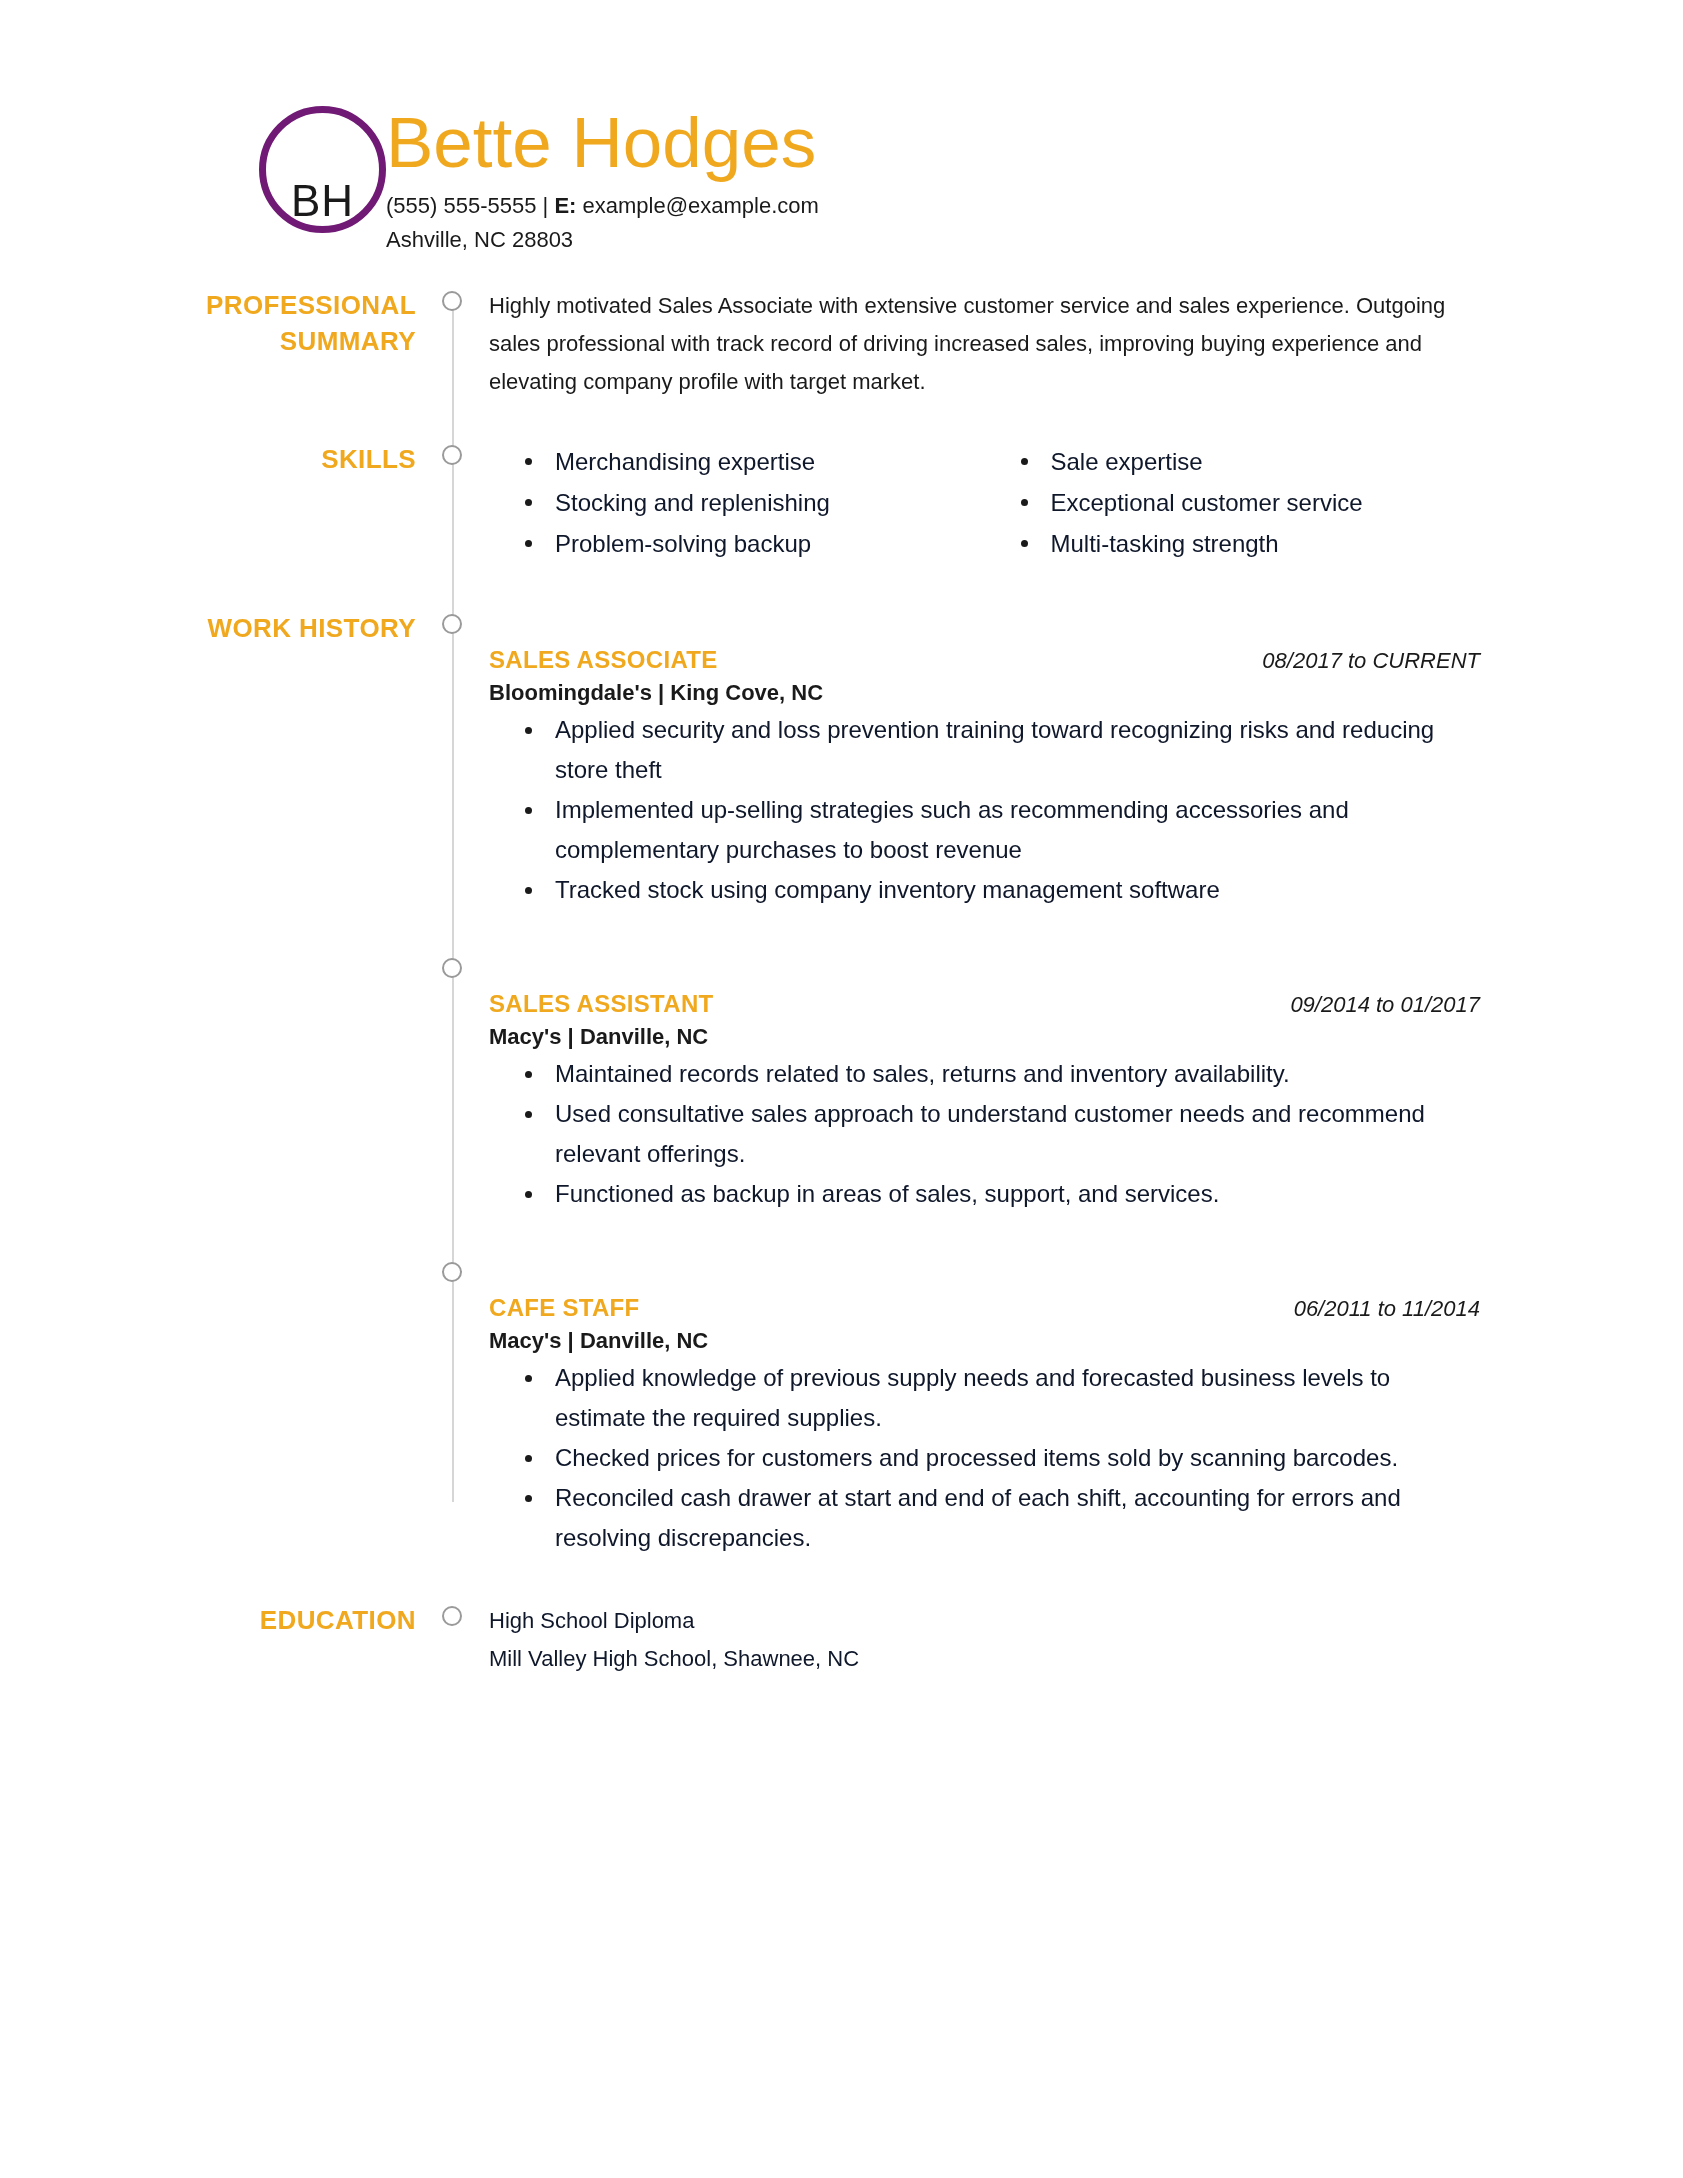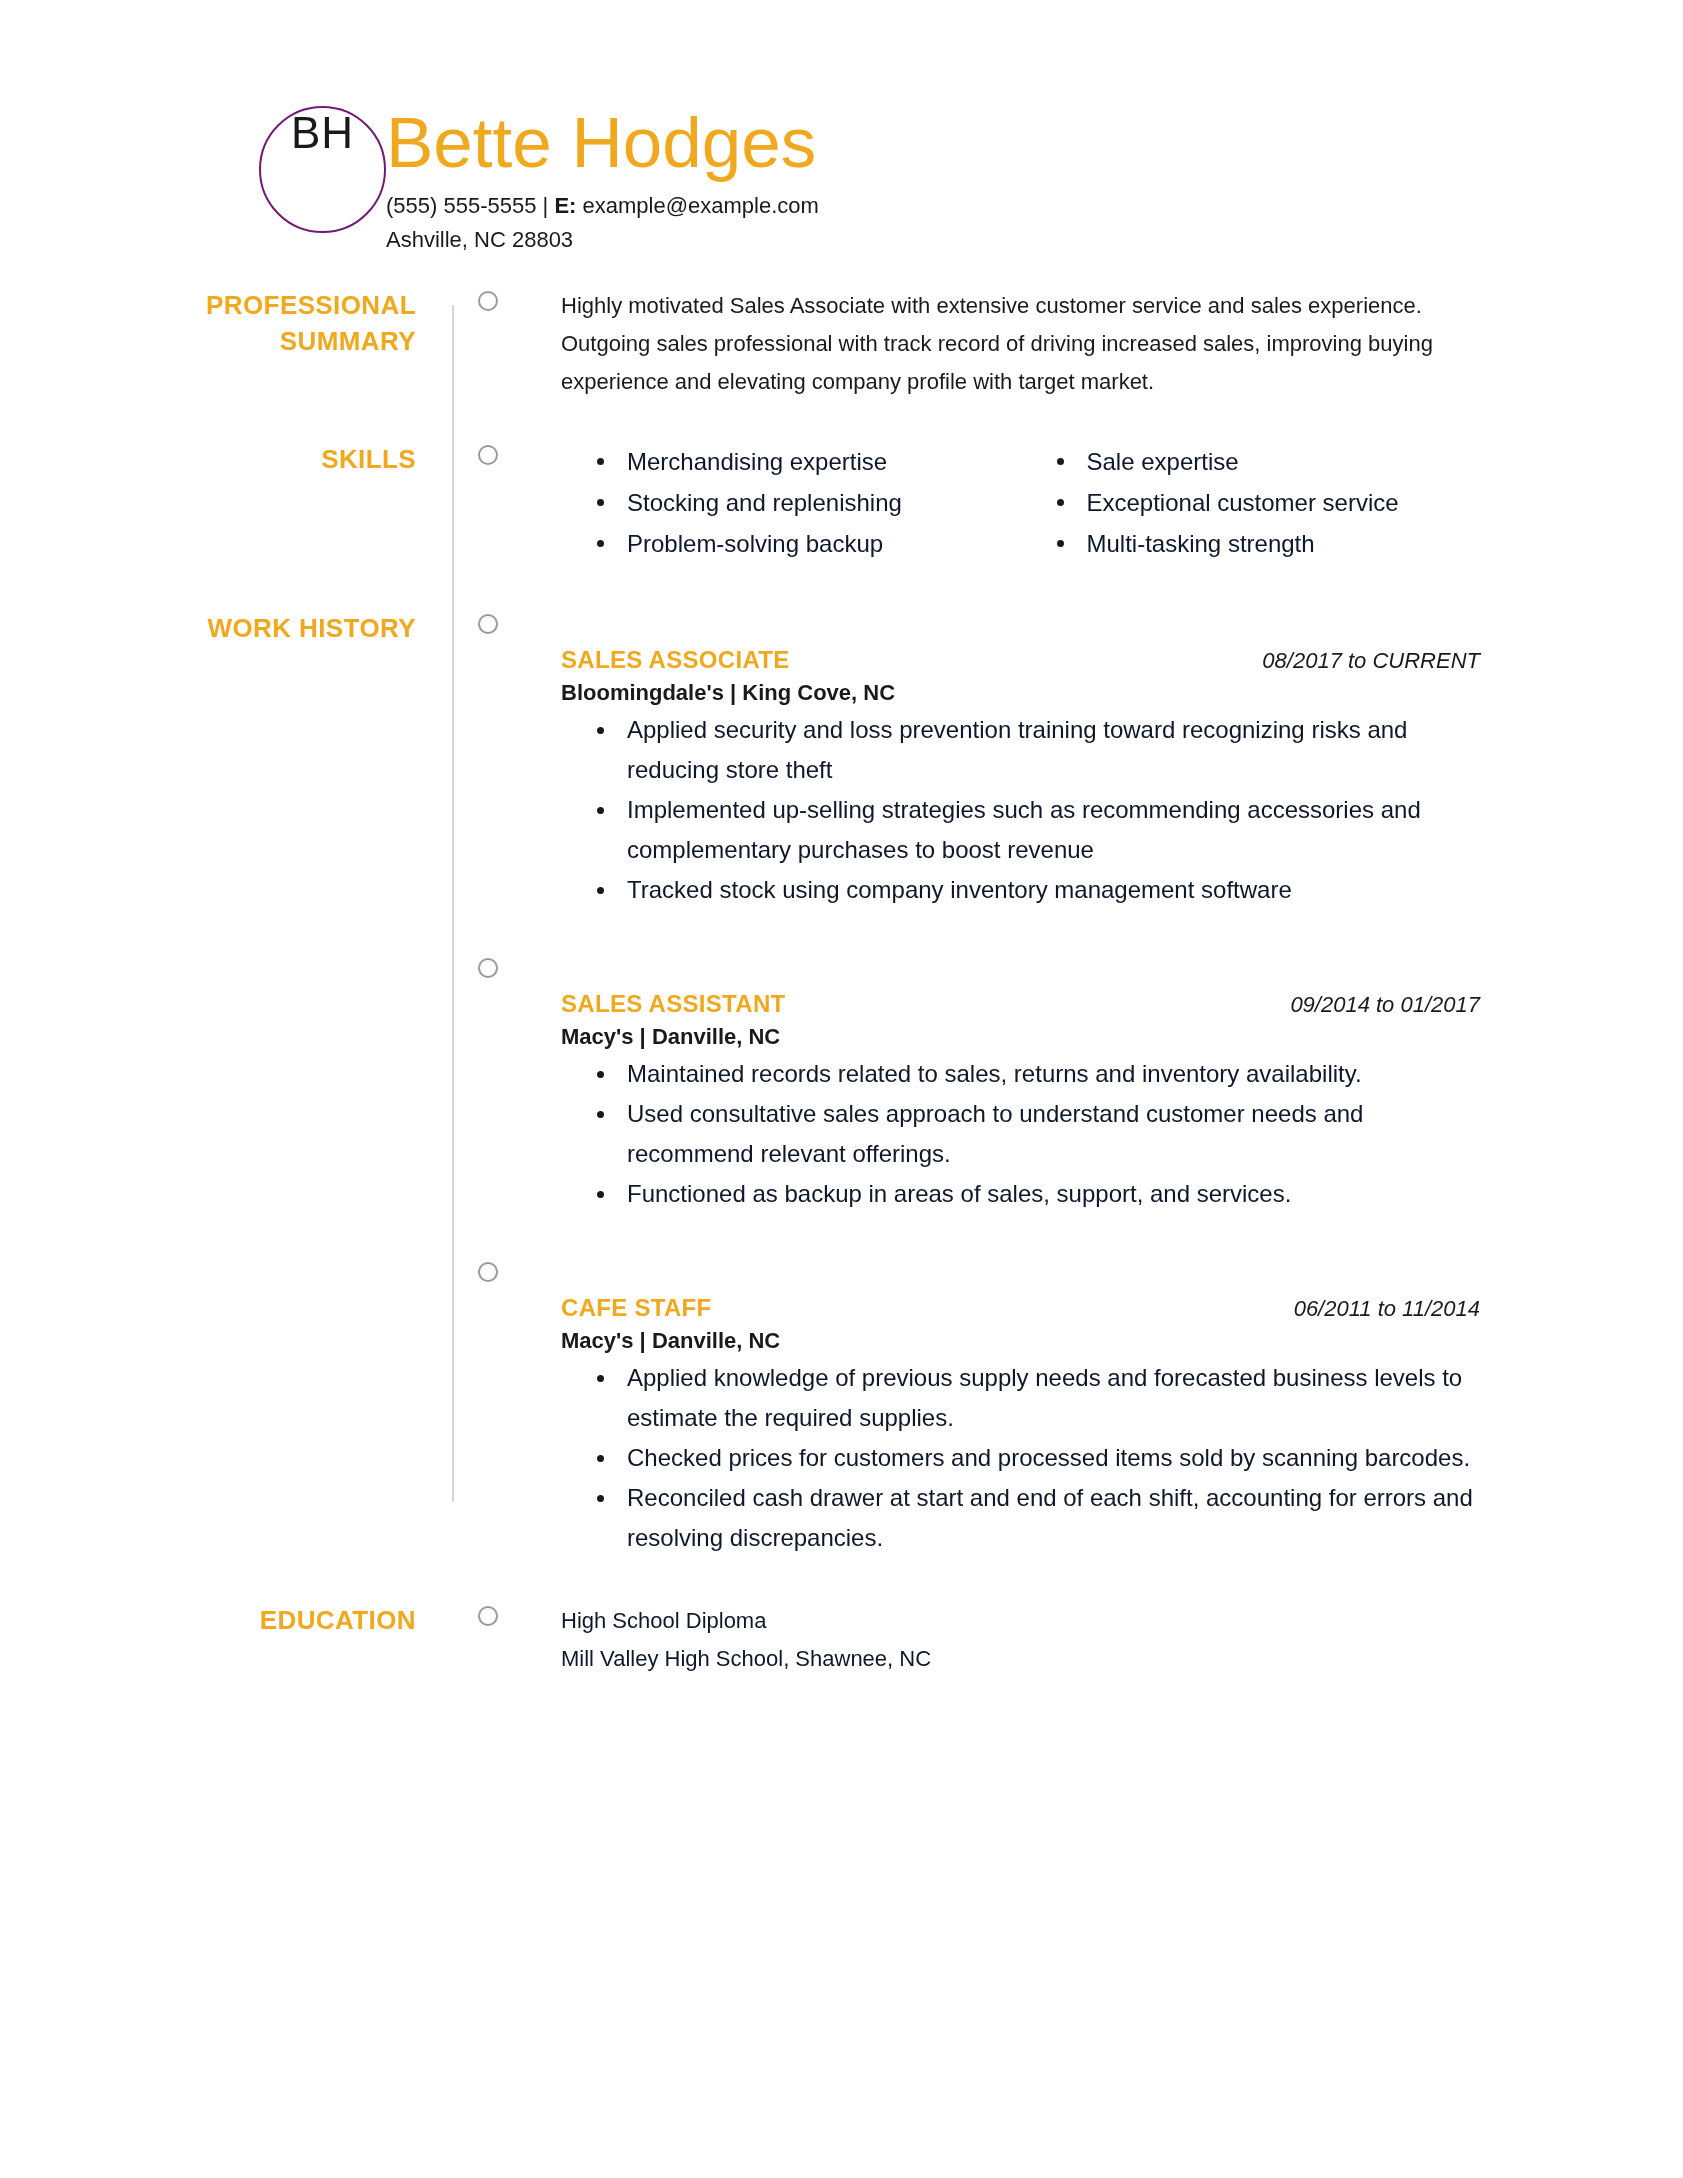--- a/index.html
+++ b/index.html
@@ -24,24 +24,24 @@
 
   
   .header {
     display: flex;
     align-items: flex-start;
     padding: 94px 0 0 259px;
   }
   .monogram {
     width: 127px;
     height: 127px;
-    border: 2px solid #701a75;
+    border: 7px solid #701a75;
     border-radius: 50%;
     display: flex;
-    align-items: flex-start;
+    align-items: flex-end;
     justify-content: center;
     flex: 0 0 auto;
     margin-top: 12px;
   }
   .monogram span {
     font-size: 44px;
     letter-spacing: 1px;
     color: #1a1a1a;
     font-family: "Liberation Sans", sans-serif;
   }
@@ -74,21 +74,20 @@
     left: 452px;
     top: 18px;
     bottom: 0;
     width: 2px;
     background: #d6d6d6;
   }
   .row {
     display: flex;
     position: relative;
     align-items: flex-start;
-    gap: 36px;
   }
   .label-col {
     width: 416px;
     flex: 0 0 416px;
     text-align: right;
     padding-right: 0;
     color: #f0a81e;
     font-size: 26px;
     font-weight: bold;
     line-height: 36px;

